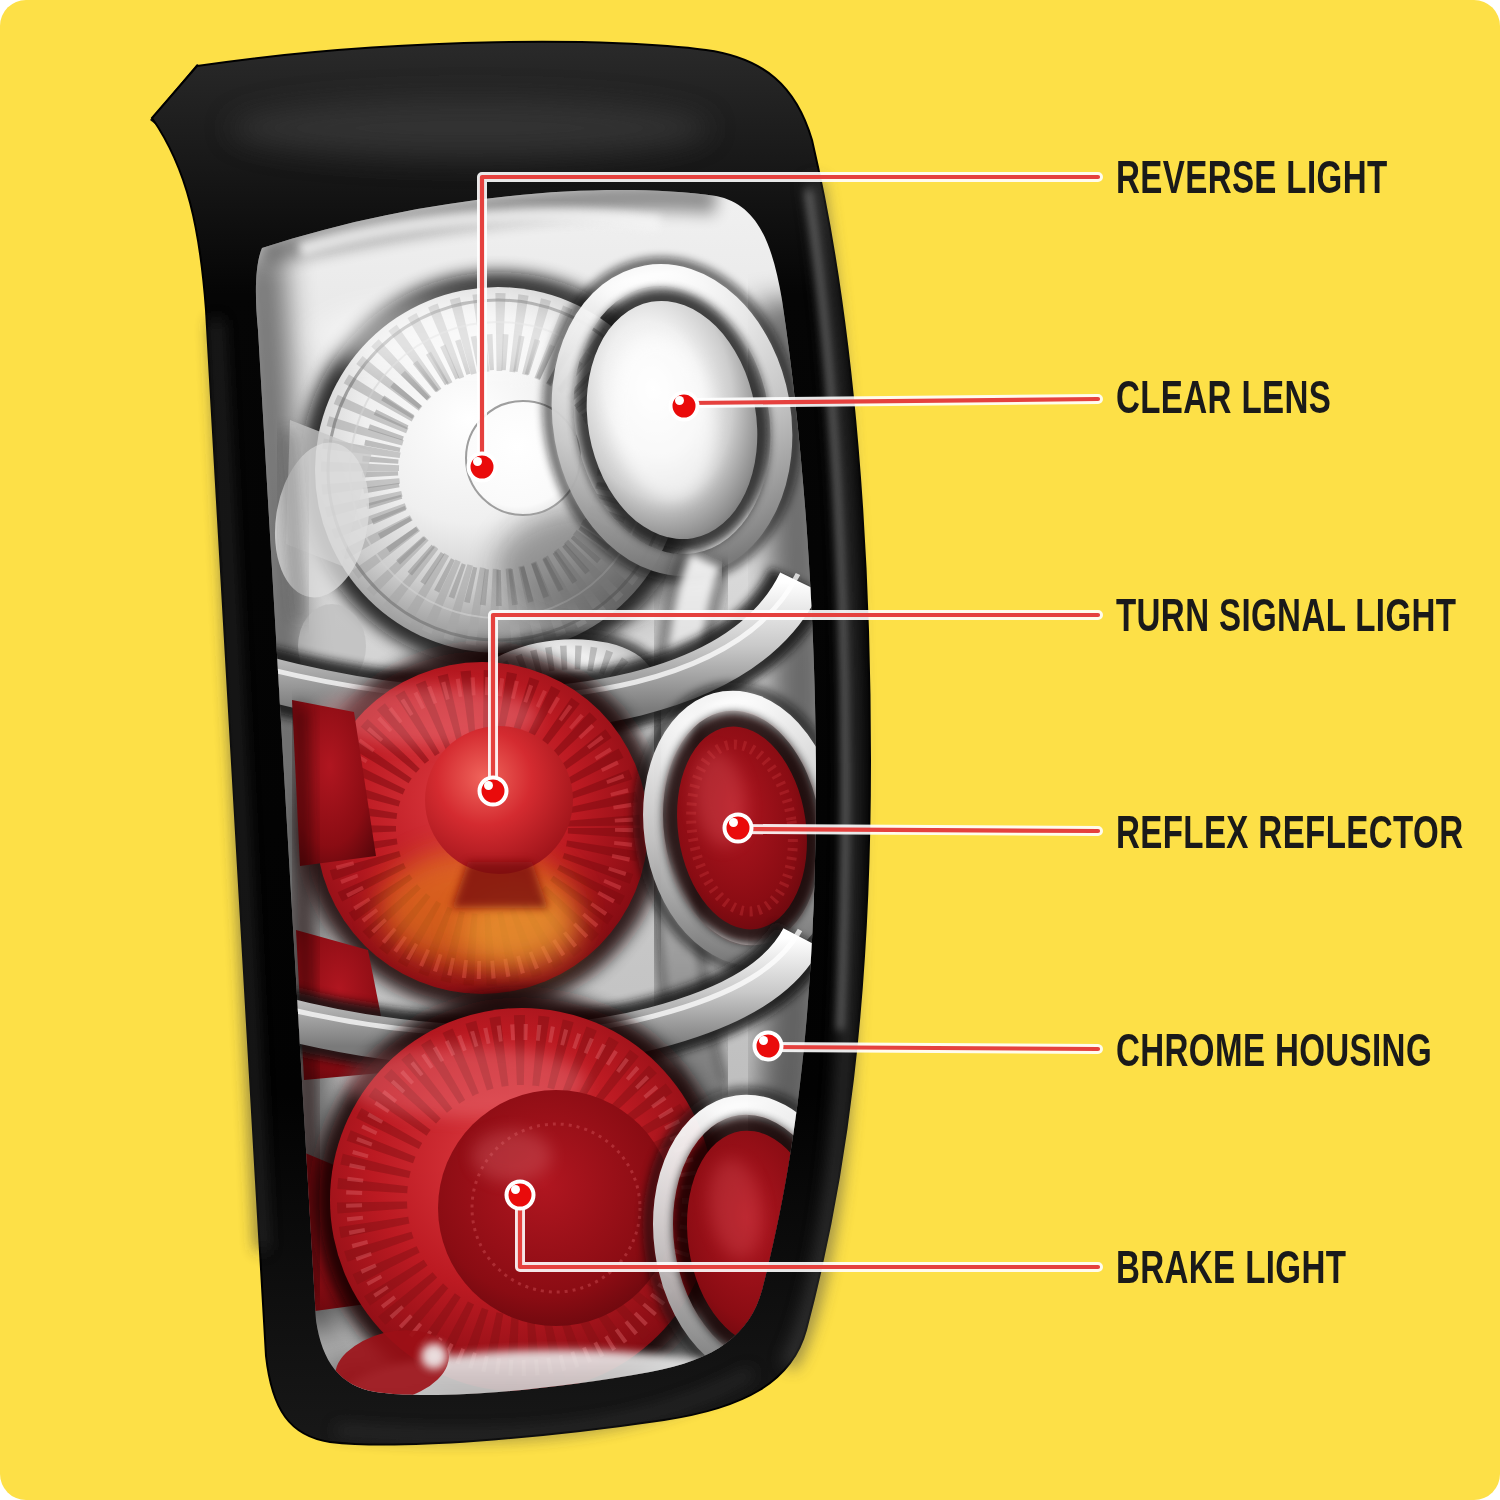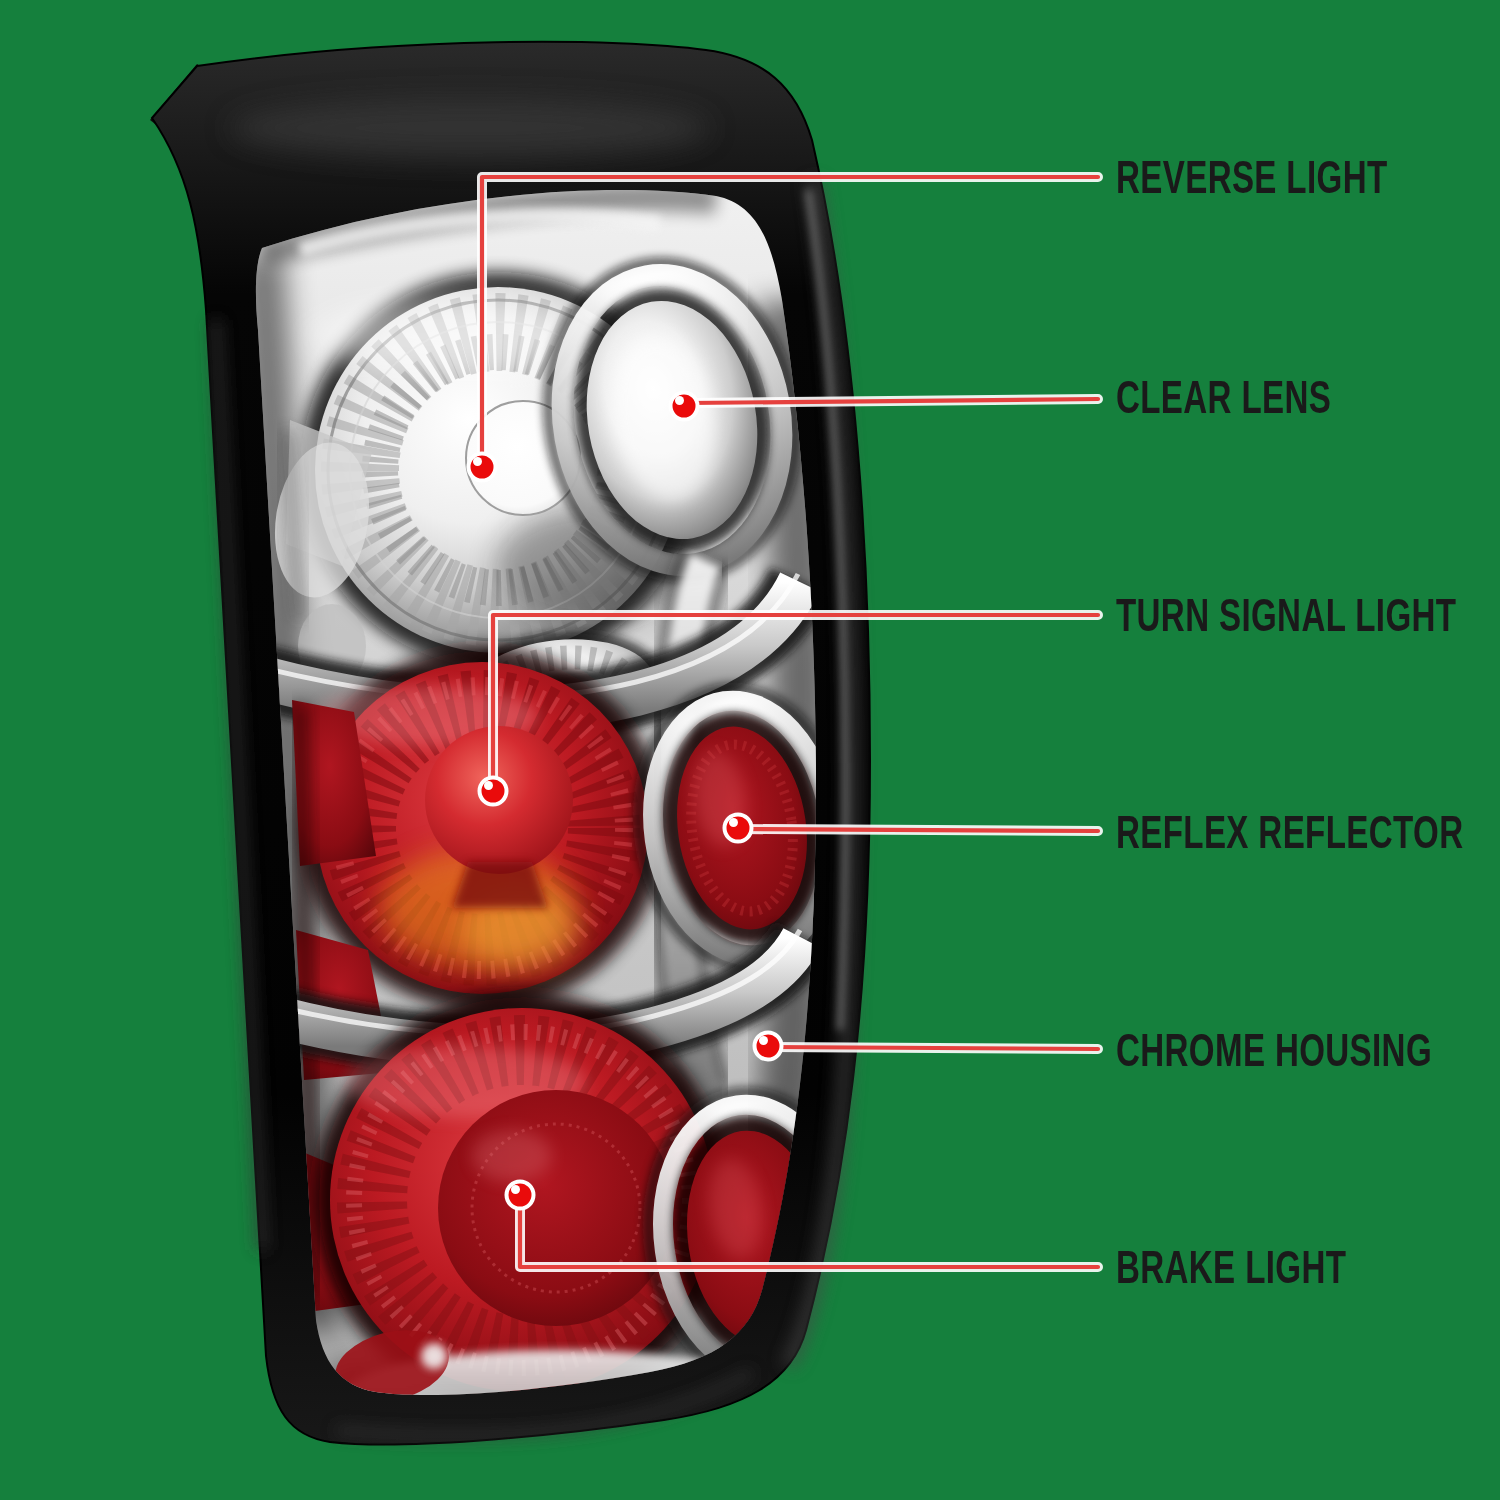--- a/index.html
+++ b/index.html
@@ -1,18 +1,19 @@
 <!DOCTYPE html>
 <html><head>
 <meta charset="utf-8">
 <style>
   html,body{margin:0;padding:0;background:#ffffff;}
   .stage{
-    position:relative;width:1500px;height:1500px;background:#15803d;overflow:hidden;
+    position:relative;width:1500px;height:1500px;background:#fde047;overflow:hidden;
     font-family:"Liberation Sans",sans-serif;
+    border-radius:26px;
   }
   .stage svg{position:absolute;left:0;top:0;}
   .callout-label{
     position:absolute;left:1116px;color:#1a1a1a;font-weight:700;font-size:46px;
     letter-spacing:0.5px;white-space:nowrap;
     transform:translateY(-50%) scaleX(0.72);transform-origin:left center;
   }
 </style>
 </head>
 <body>

